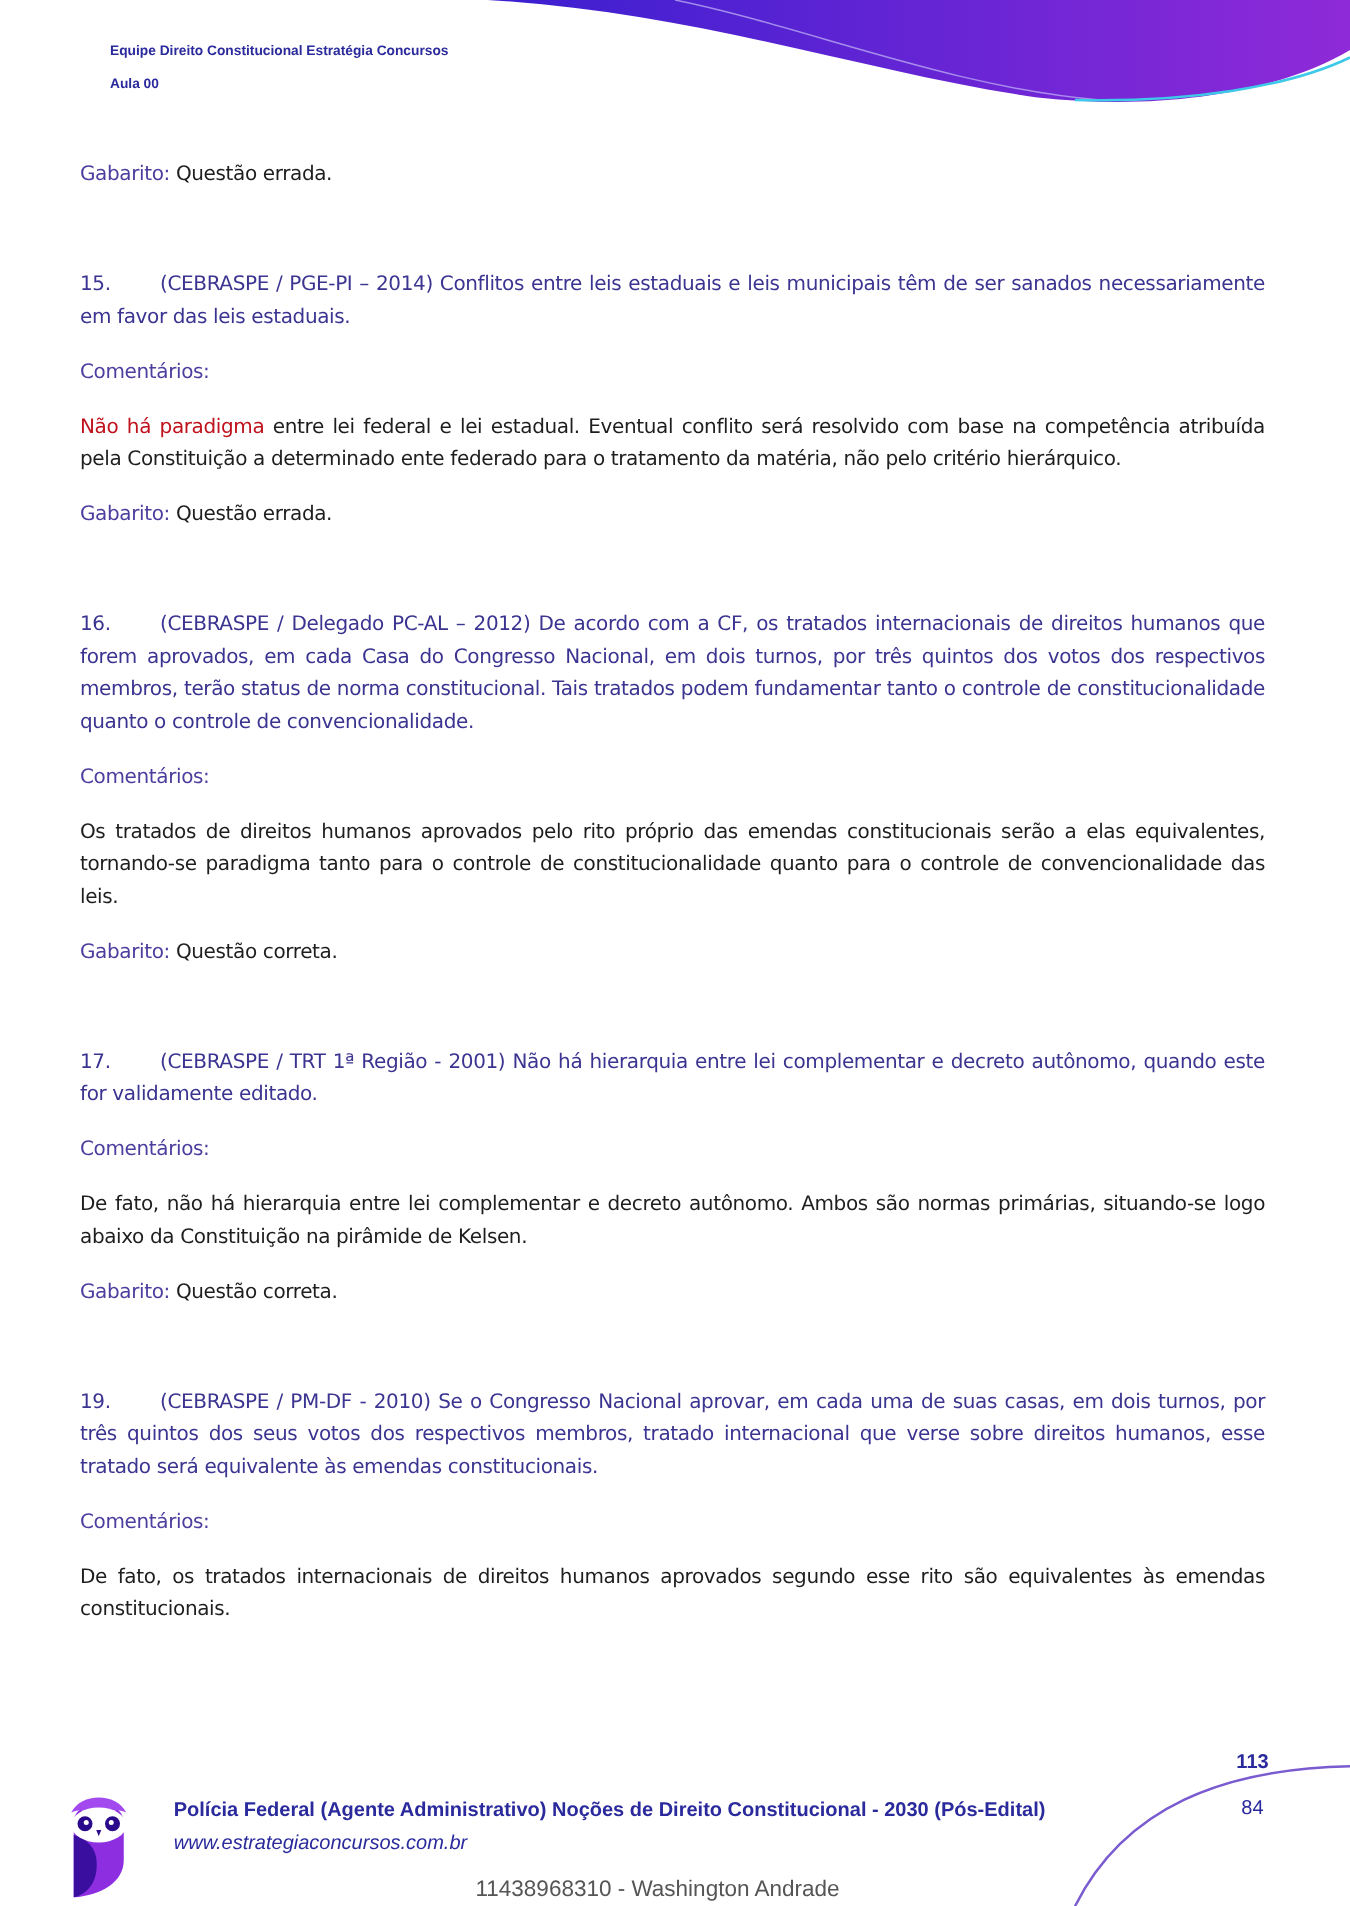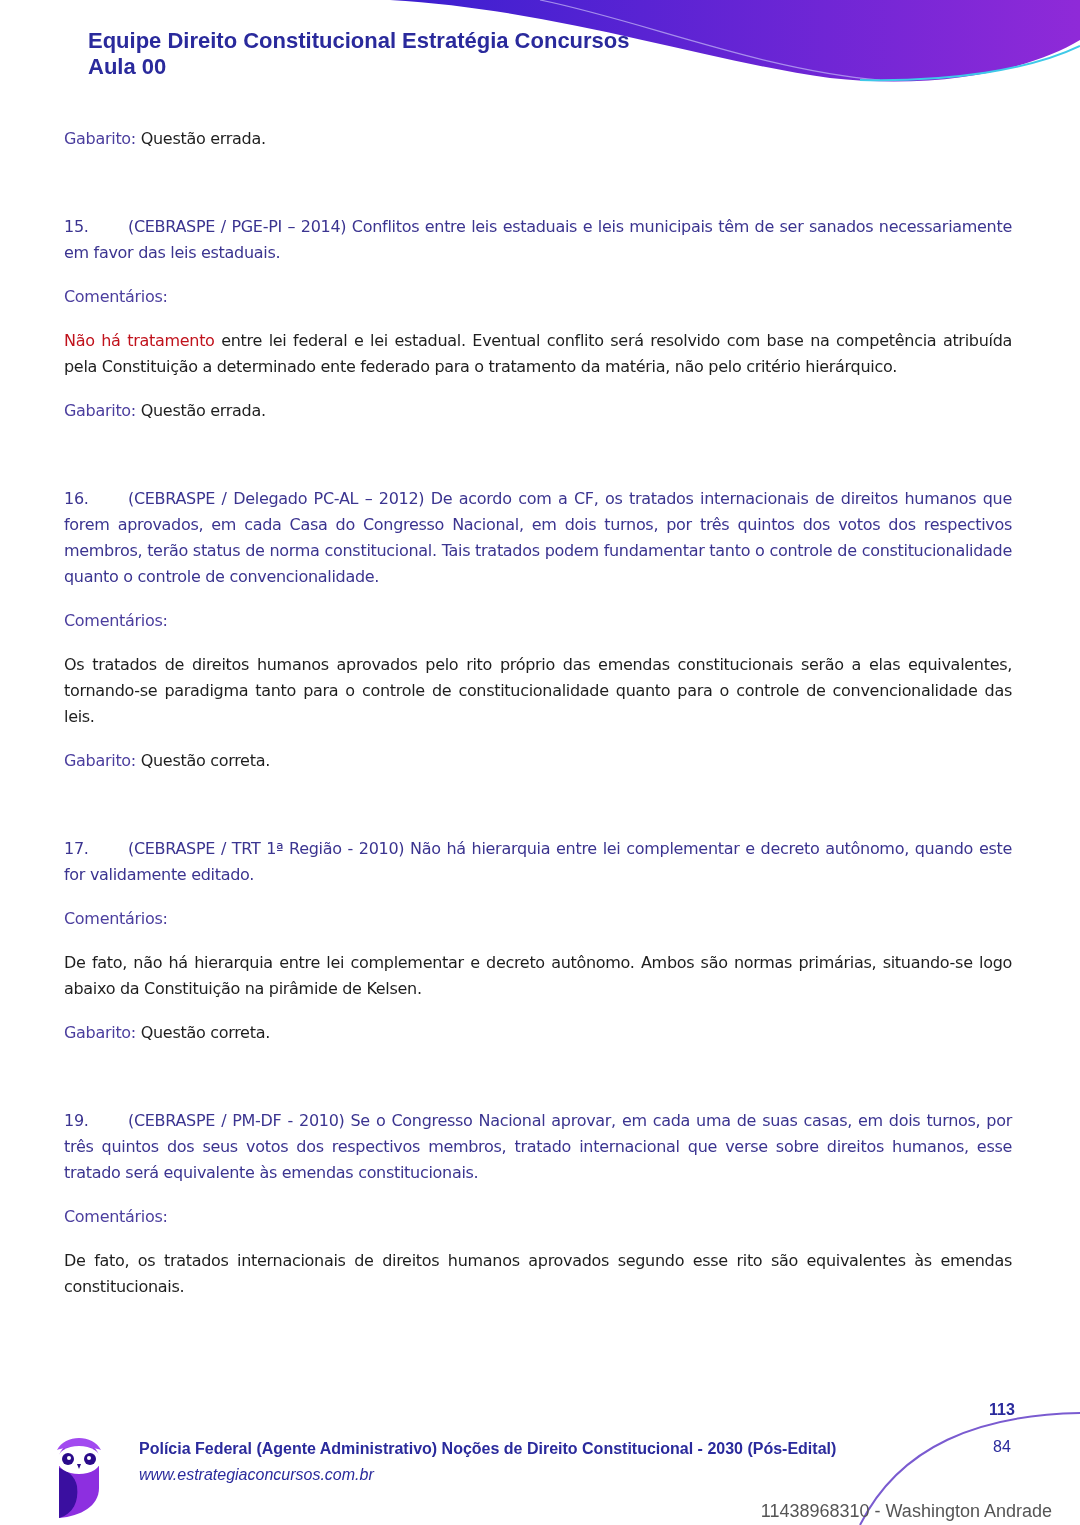--- a/index.html
+++ b/index.html
@@ -3,21 +3,21 @@
 <meta charset="utf-8">
 <style>
   html, body { margin: 0; padding: 0; background: #ffffff; }
   body {
     width: 1080px; height: 1525px; position: relative; overflow: hidden;
     font-family: "Liberation Sans", sans-serif;
   }
   .header-wave { position: absolute; top: 0; left: 0; width: 1080px; height: 100px; }
   .header-text {
     position: absolute; left: 88px; top: 28px;
-    color: #2a2a9c; font-weight: bold; font-size: 22px; line-height: 26px;
+    color: #2a2a9c; font-weight: bold; font-size: 11px; line-height: 26px;
     font-family: "Liberation Sans", sans-serif;
   }
   .content {
     position: absolute; left: 64px; top: 126px; width: 948px;
     font-family: "DejaVu Sans", sans-serif;
     font-size: 16px; line-height: 26px; color: #1e1e1e;
     letter-spacing: -0.3px;
   }
   .p { margin: 0; text-align: justify; }
   .q { color: #3b3490; }
@@ -36,21 +36,21 @@
   .footer-url {
     position: absolute; left: 139px; top: 1466px;
     color: #2a2a9c; font-weight: normal; font-style: italic; font-size: 16px;
     font-family: "Liberation Sans", sans-serif;
   }
   .page-num {
     position: absolute; left: 980px; width: 44px; text-align: center;
     color: #2a2a9c; font-size: 16px; font-family: "Liberation Sans", sans-serif;
   }
   .watermark {
-    position: absolute; left: 0; width: 1052px; top: 1501px; text-align: right;
+    position: absolute; left: 0; width: 1052px; top: 1501px; text-align: center;
     color: #555555; font-size: 18px; font-family: "Liberation Sans", sans-serif;
   }
 </style>
 </head>
 <body>
 
 <svg class="header-wave" viewBox="0 0 1080 100" preserveAspectRatio="none">
   <defs>
     <linearGradient id="wg" x1="0" y1="0" x2="1" y2="0">
       <stop offset="0" stop-color="#3a1fd0"></stop>
@@ -76,21 +76,21 @@
   <div class="gap-l"></div>
 
   <div>
     <p class="p q">
       <span class="num">15.</span><span>(CEBRASPE / PGE-PI – 2014)</span> <span>Conflitos entre leis estaduais e leis municipais têm de ser sanados necessariamente em favor das leis estaduais.</span>
     </p>
     <div class="gap-s"></div>
     <p class="p lbl">Comentários:</p>
     <div class="gap-s"></div>
     <p class="p">
-      <span class="red">Não há tratamento</span><span> entre lei federal e lei estadual. Eventual conflito será resolvido com base na competência atribuída pela Constituição a determinado ente federado para o tratamento da matéria, não pelo critério hierárquico.</span>
+      <span class="red">Não há paradigma</span><span> entre lei federal e lei estadual. Eventual conflito será resolvido com base na competência atribuída pela Constituição a determinado ente federado para o tratamento da matéria, não pelo critério hierárquico.</span>
     </p>
     <div class="gap-s"></div>
     <p class="p">
       <span class="lbl">Gabarito:</span><span> Questão errada.</span>
     </p>
   </div>
 
   <div class="gap-l"></div>
 
   <div>
@@ -104,21 +104,21 @@
     <div class="gap-s"></div>
     <p class="p">
       <span class="lbl">Gabarito:</span><span> Questão correta.</span>
     </p>
   </div>
 
   <div class="gap-l"></div>
 
   <div>
     <p class="p q">
-      <span class="num">17.</span><span>(CEBRASPE / TRT 1ª Região - 2010)</span> <span>Não há hierarquia entre lei complementar e decreto autônomo, quando este for validamente editado.</span>
+      <span class="num">17.</span><span>(CEBRASPE / TRT 1ª Região - 2001)</span> <span>Não há hierarquia entre lei complementar e decreto autônomo, quando este for validamente editado.</span>
     </p>
     <div class="gap-s"></div>
     <p class="p lbl">Comentários:</p>
     <div class="gap-s"></div>
     <p class="p">De fato, não há hierarquia entre lei complementar e decreto autônomo. Ambos são normas primárias, situando-se logo abaixo da Constituição na pirâmide de Kelsen.</p>
     <div class="gap-s"></div>
     <p class="p">
       <span class="lbl">Gabarito:</span><span> Questão correta.</span>
     </p>
   </div>

